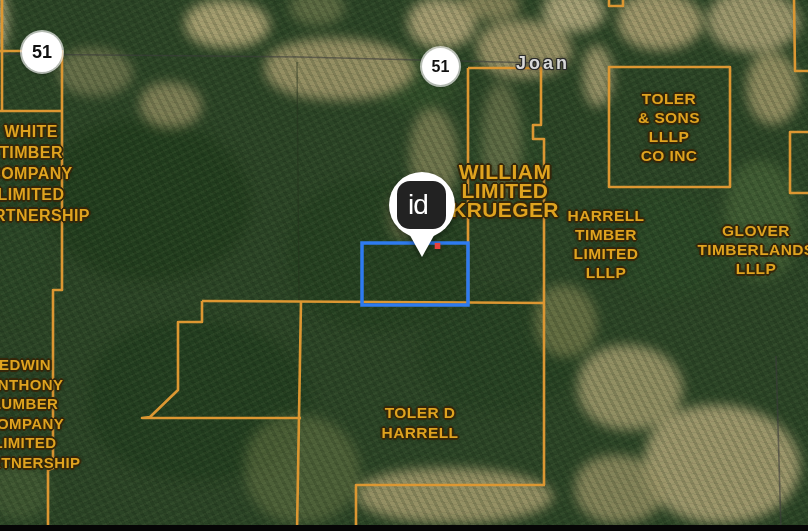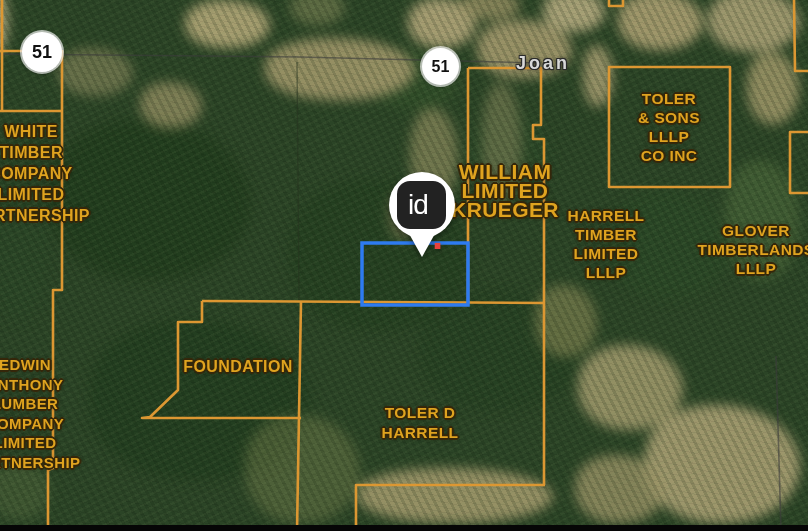--- a/index.html
+++ b/index.html
@@ -175,21 +175,20 @@
     <div>LLLP</div>
   </div>
 
   <div class="owner-label" style="left:756px;top:249px;font-size:15.5px;line-height:19px">
     <div>GLOVER</div>
     <div>TIMBERLANDS</div>
     <div>LLLP</div>
   </div>
 
   <div class="owner-label" style="left:238px;top:367px;font-size:16px;line-height:19.5px">
-    <div>FOUNDATION</div>
   </div>
 
   <div class="owner-label" style="left:420px;top:423px;font-size:15.5px;line-height:20px">
     <div>TOLER D</div>
     <div>HARRELL</div>
   </div>
 
   <div class="place" style="left: 543px; top: 63px;">Joan</div>
 
   <div class="shield circle" style="left:22px;top:32px;width:40px;height:40px;font-size:18px">

